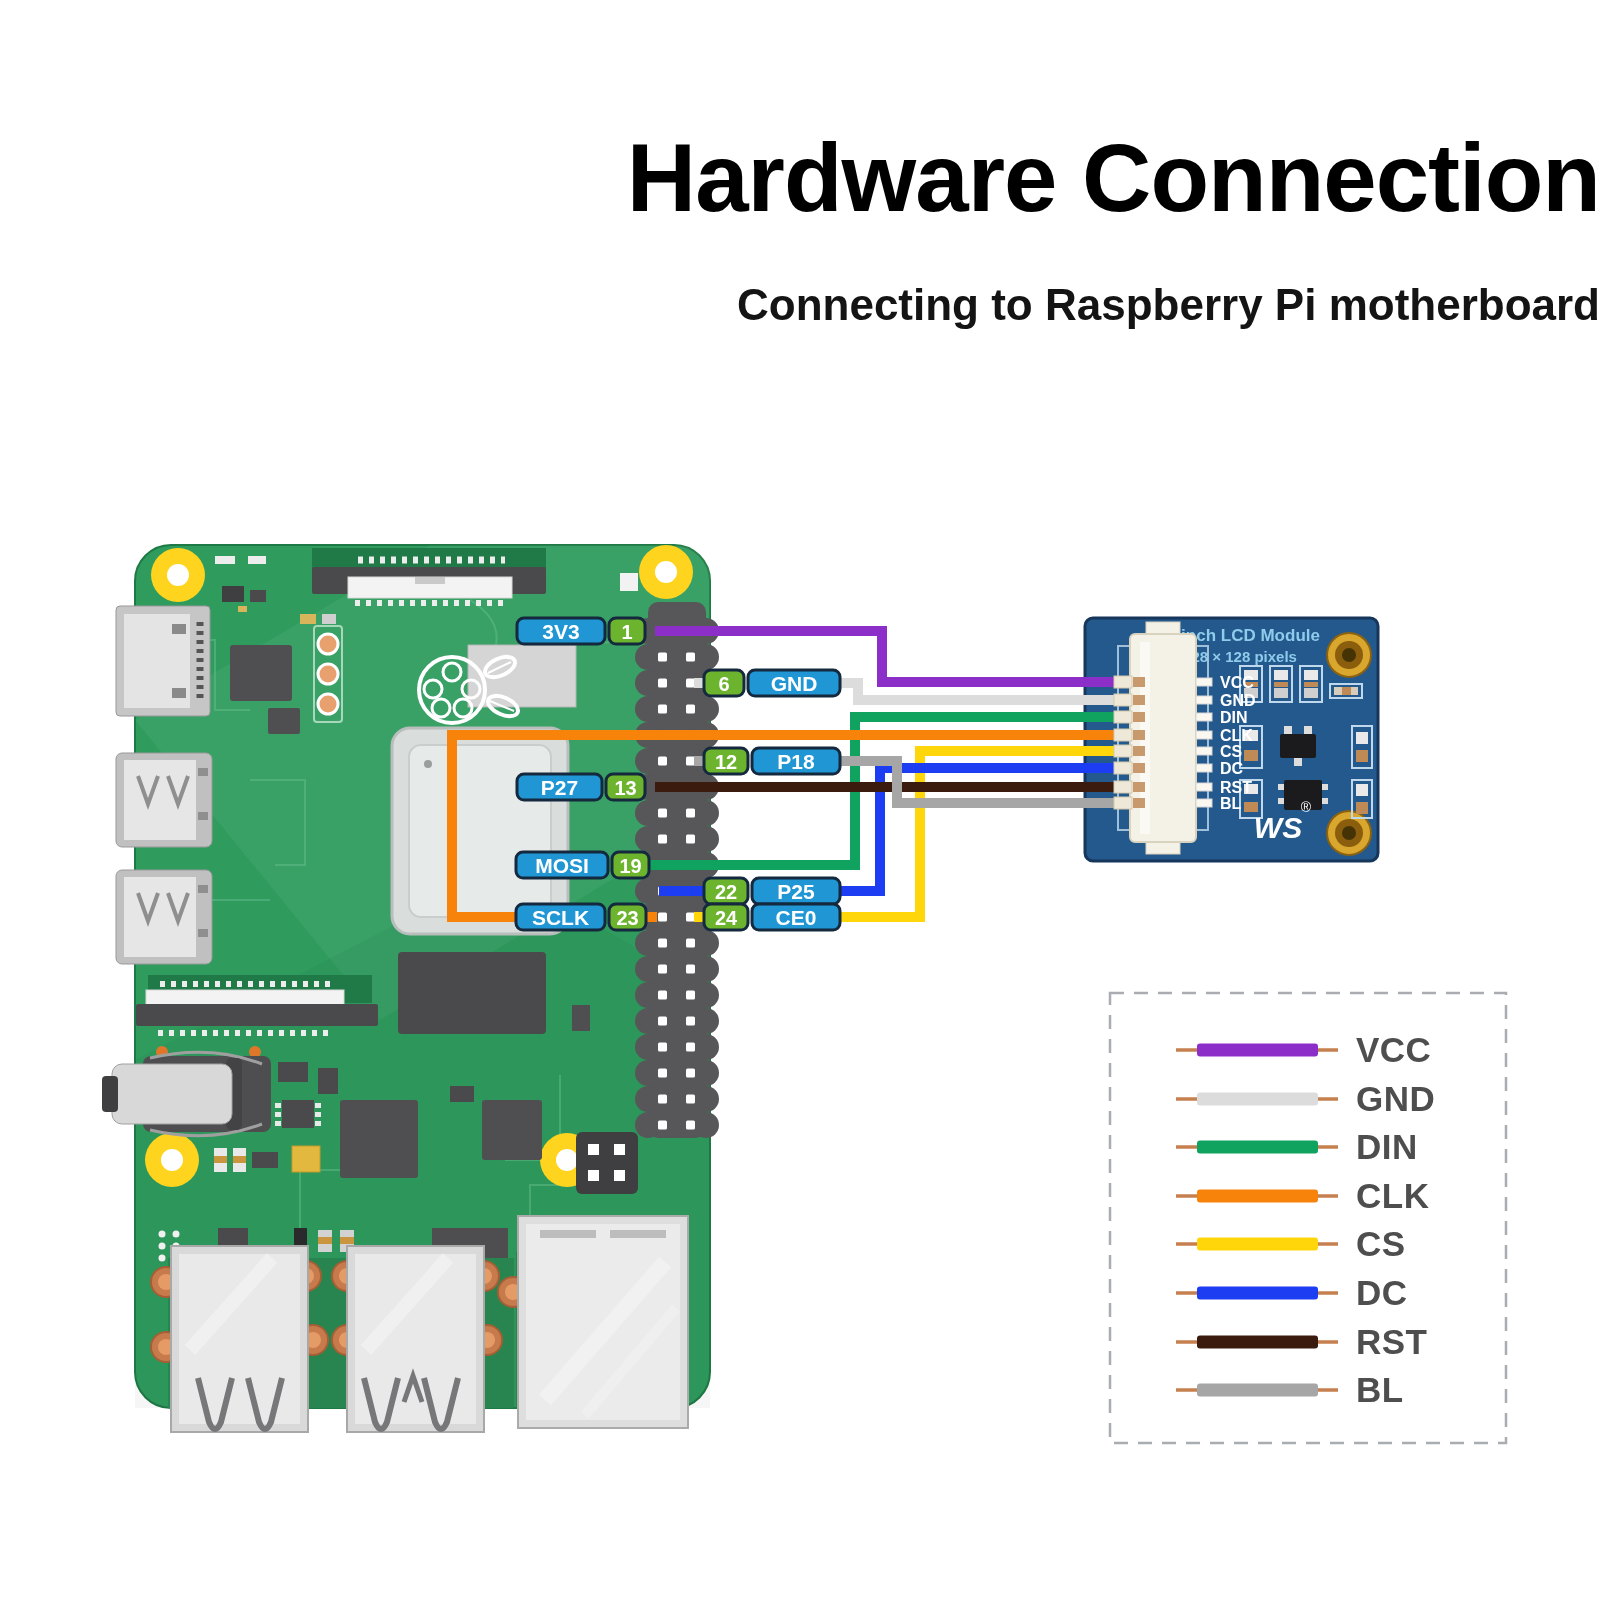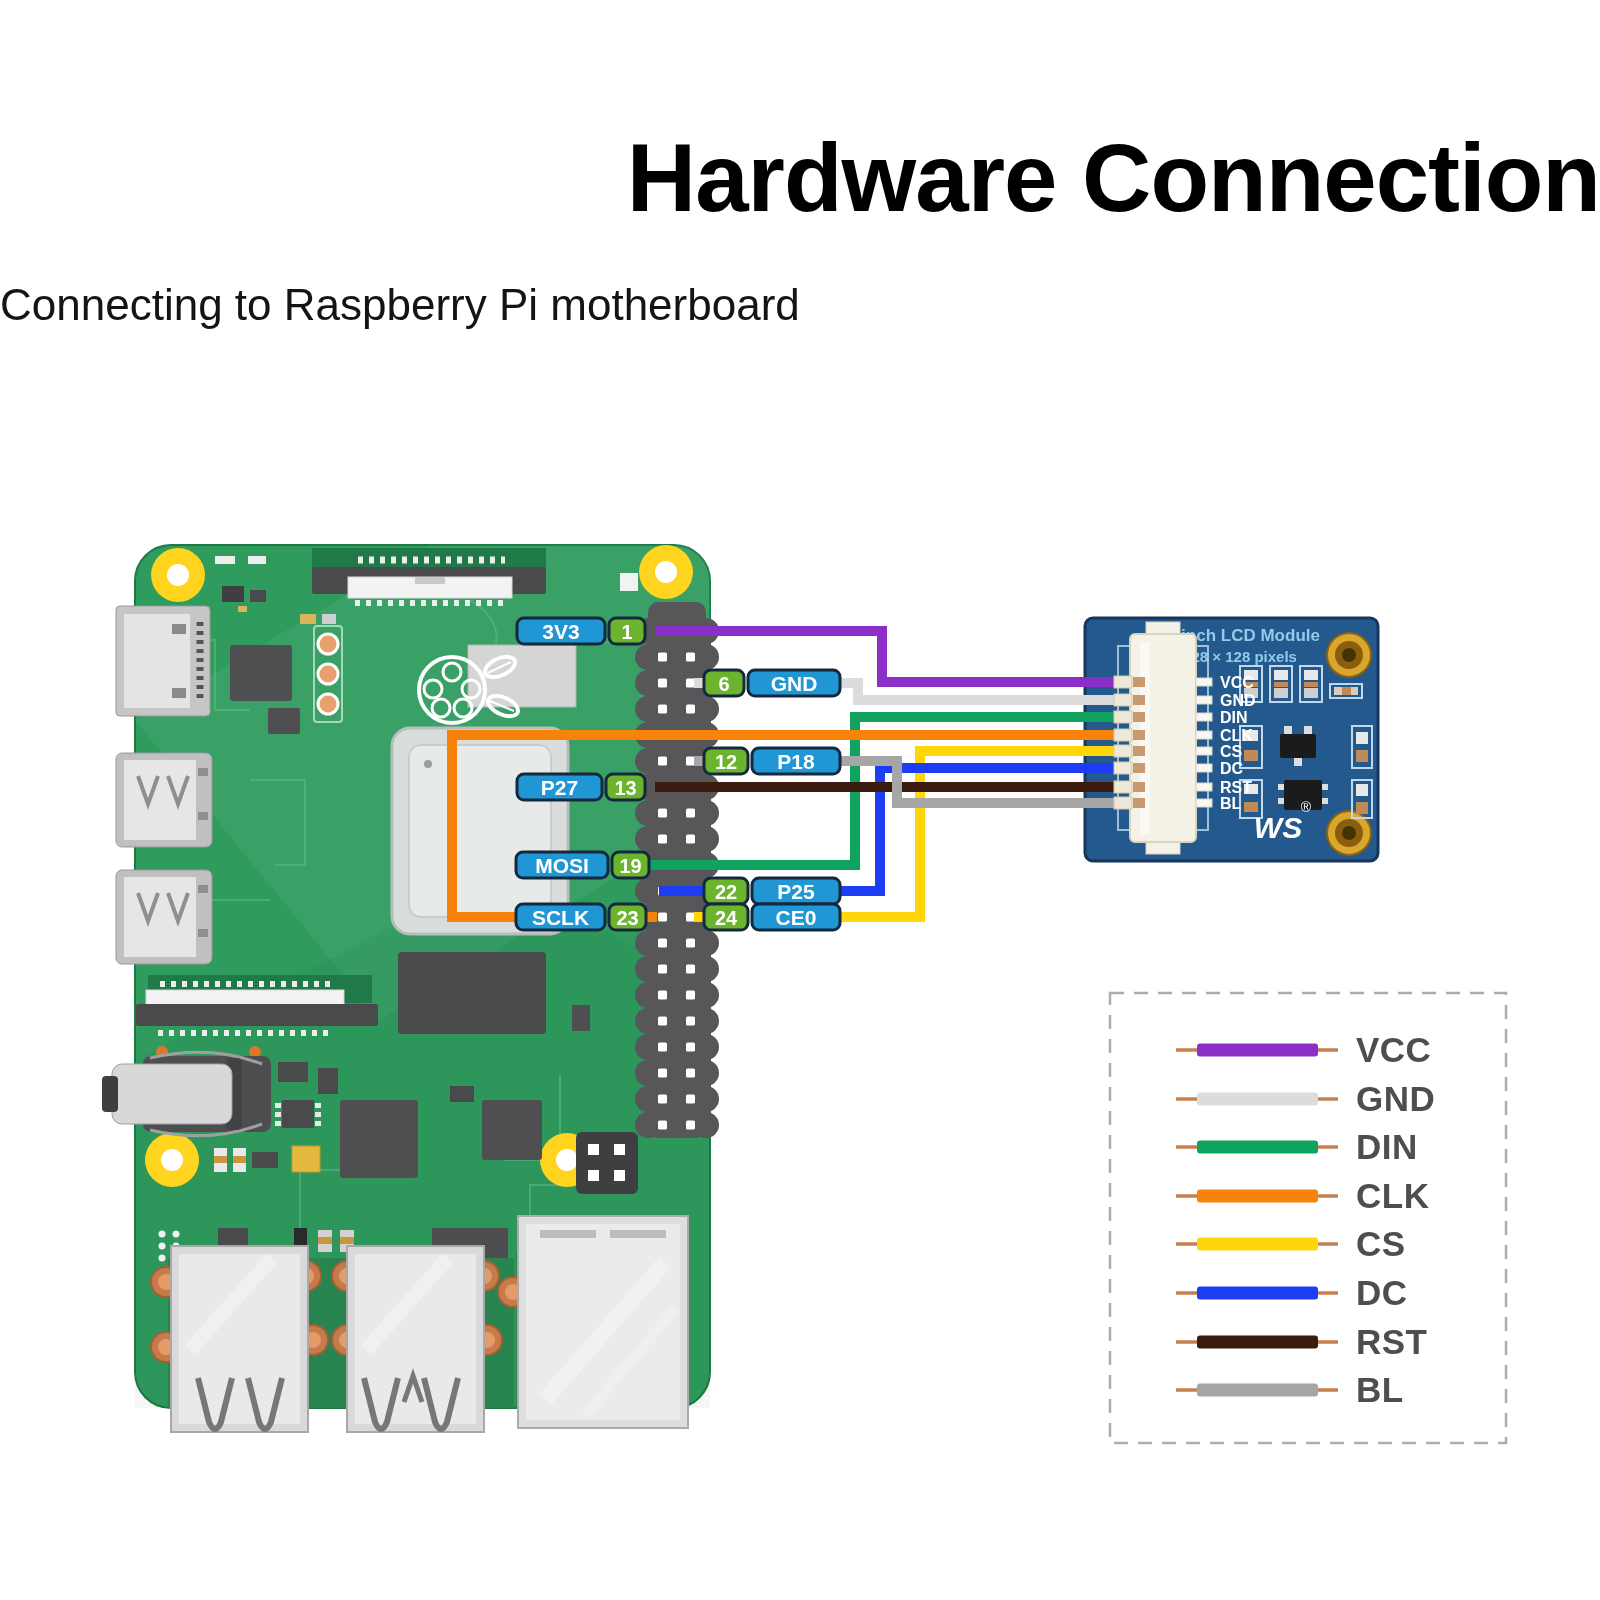--- a/index.html
+++ b/index.html
@@ -1,21 +1,21 @@
 <!DOCTYPE html>
 <html><head>
 <meta charset="utf-8">
 <style>
   html,body{margin:0;padding:0;background:#ffffff;}
   body{width:1600px;height:1600px;position:relative;overflow:hidden;
        font-family:"Liberation Sans","DejaVu Sans",sans-serif;}
   .title{position:absolute;left:0;right:0;top:122px;text-align:right;
          font-size:96px;font-weight:700;color:#000;letter-spacing:-1px;line-height:1;margin-top:8px;}
-  .subtitle{position:absolute;left:0;right:0;top:283px;text-align:left;
-         font-size:44px;font-weight:400;color:#141414;line-height:1;}
+  .subtitle{position:absolute;left:0;right:0;top:283px;text-align:right;
+         font-size:44px;font-weight:700;color:#141414;line-height:1;}
   svg{position:absolute;left:0;top:0;}
   text{font-family:"Liberation Sans","DejaVu Sans",sans-serif;}
 </style>
 </head>
 <body>
 
 <div class="title">Hardware Connection</div>
 <div class="subtitle">Connecting to Raspberry Pi motherboard</div>
 
 <svg viewBox="0 0 1600 1600" width="1600" height="1600">

